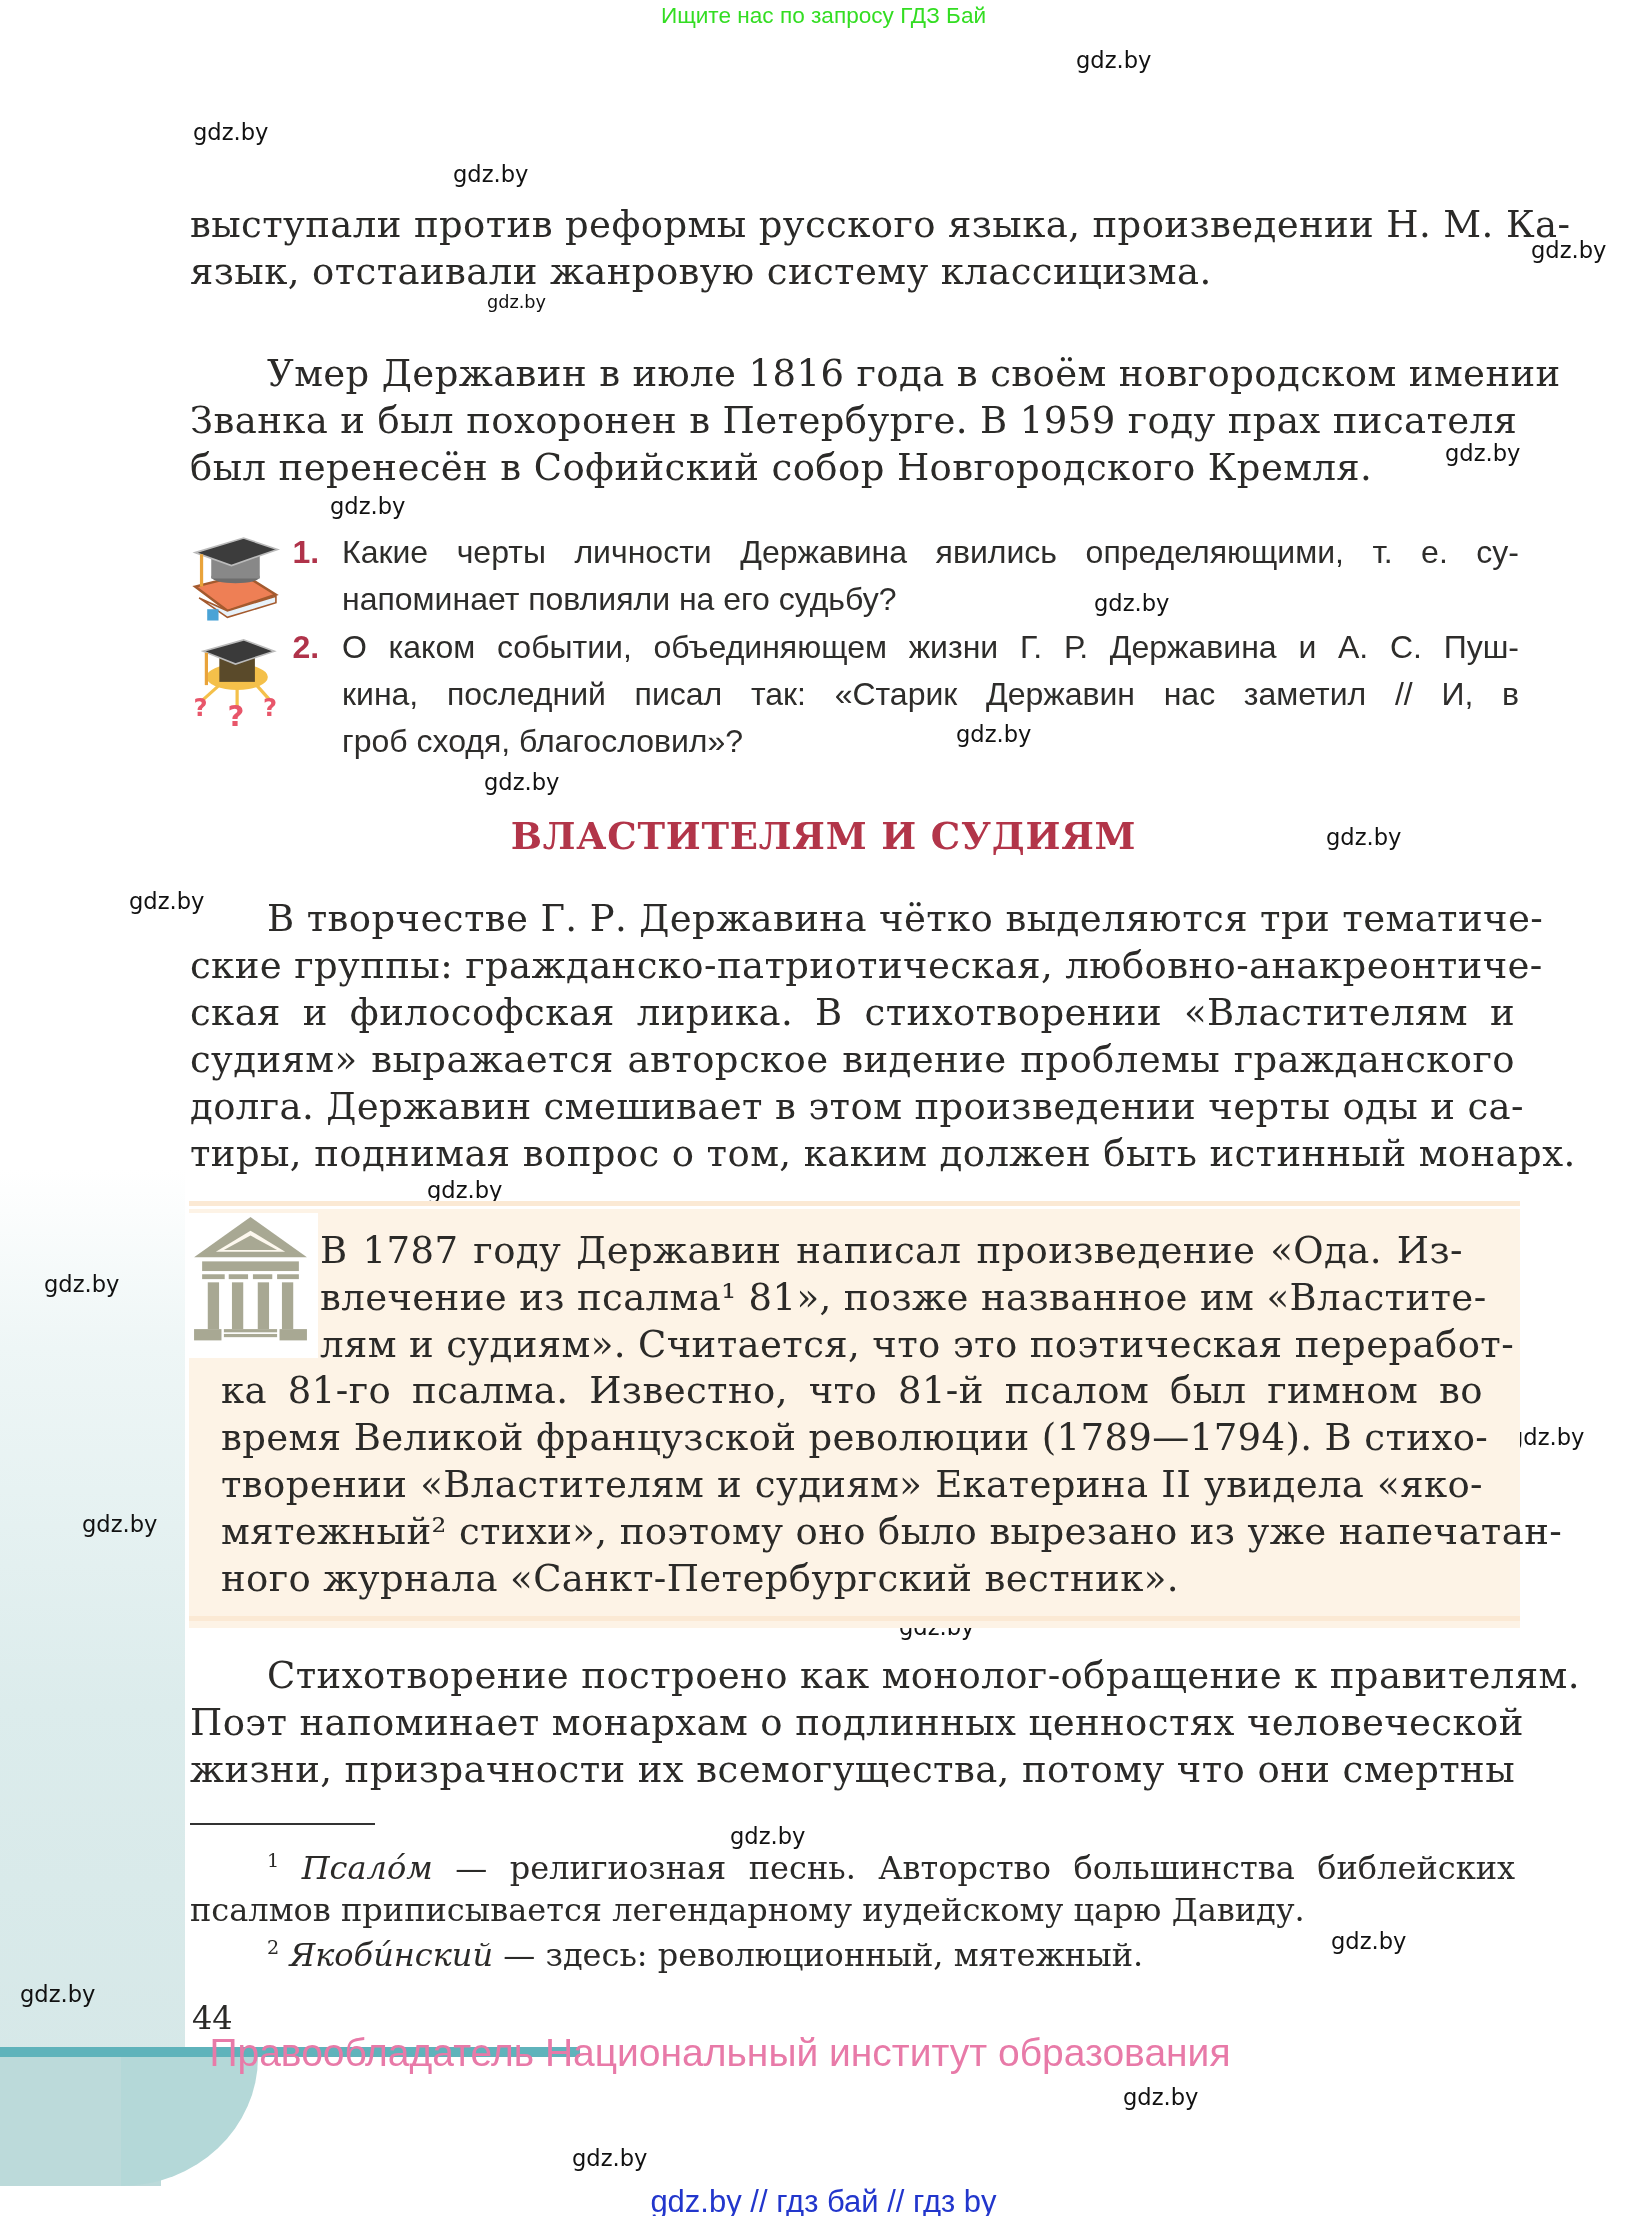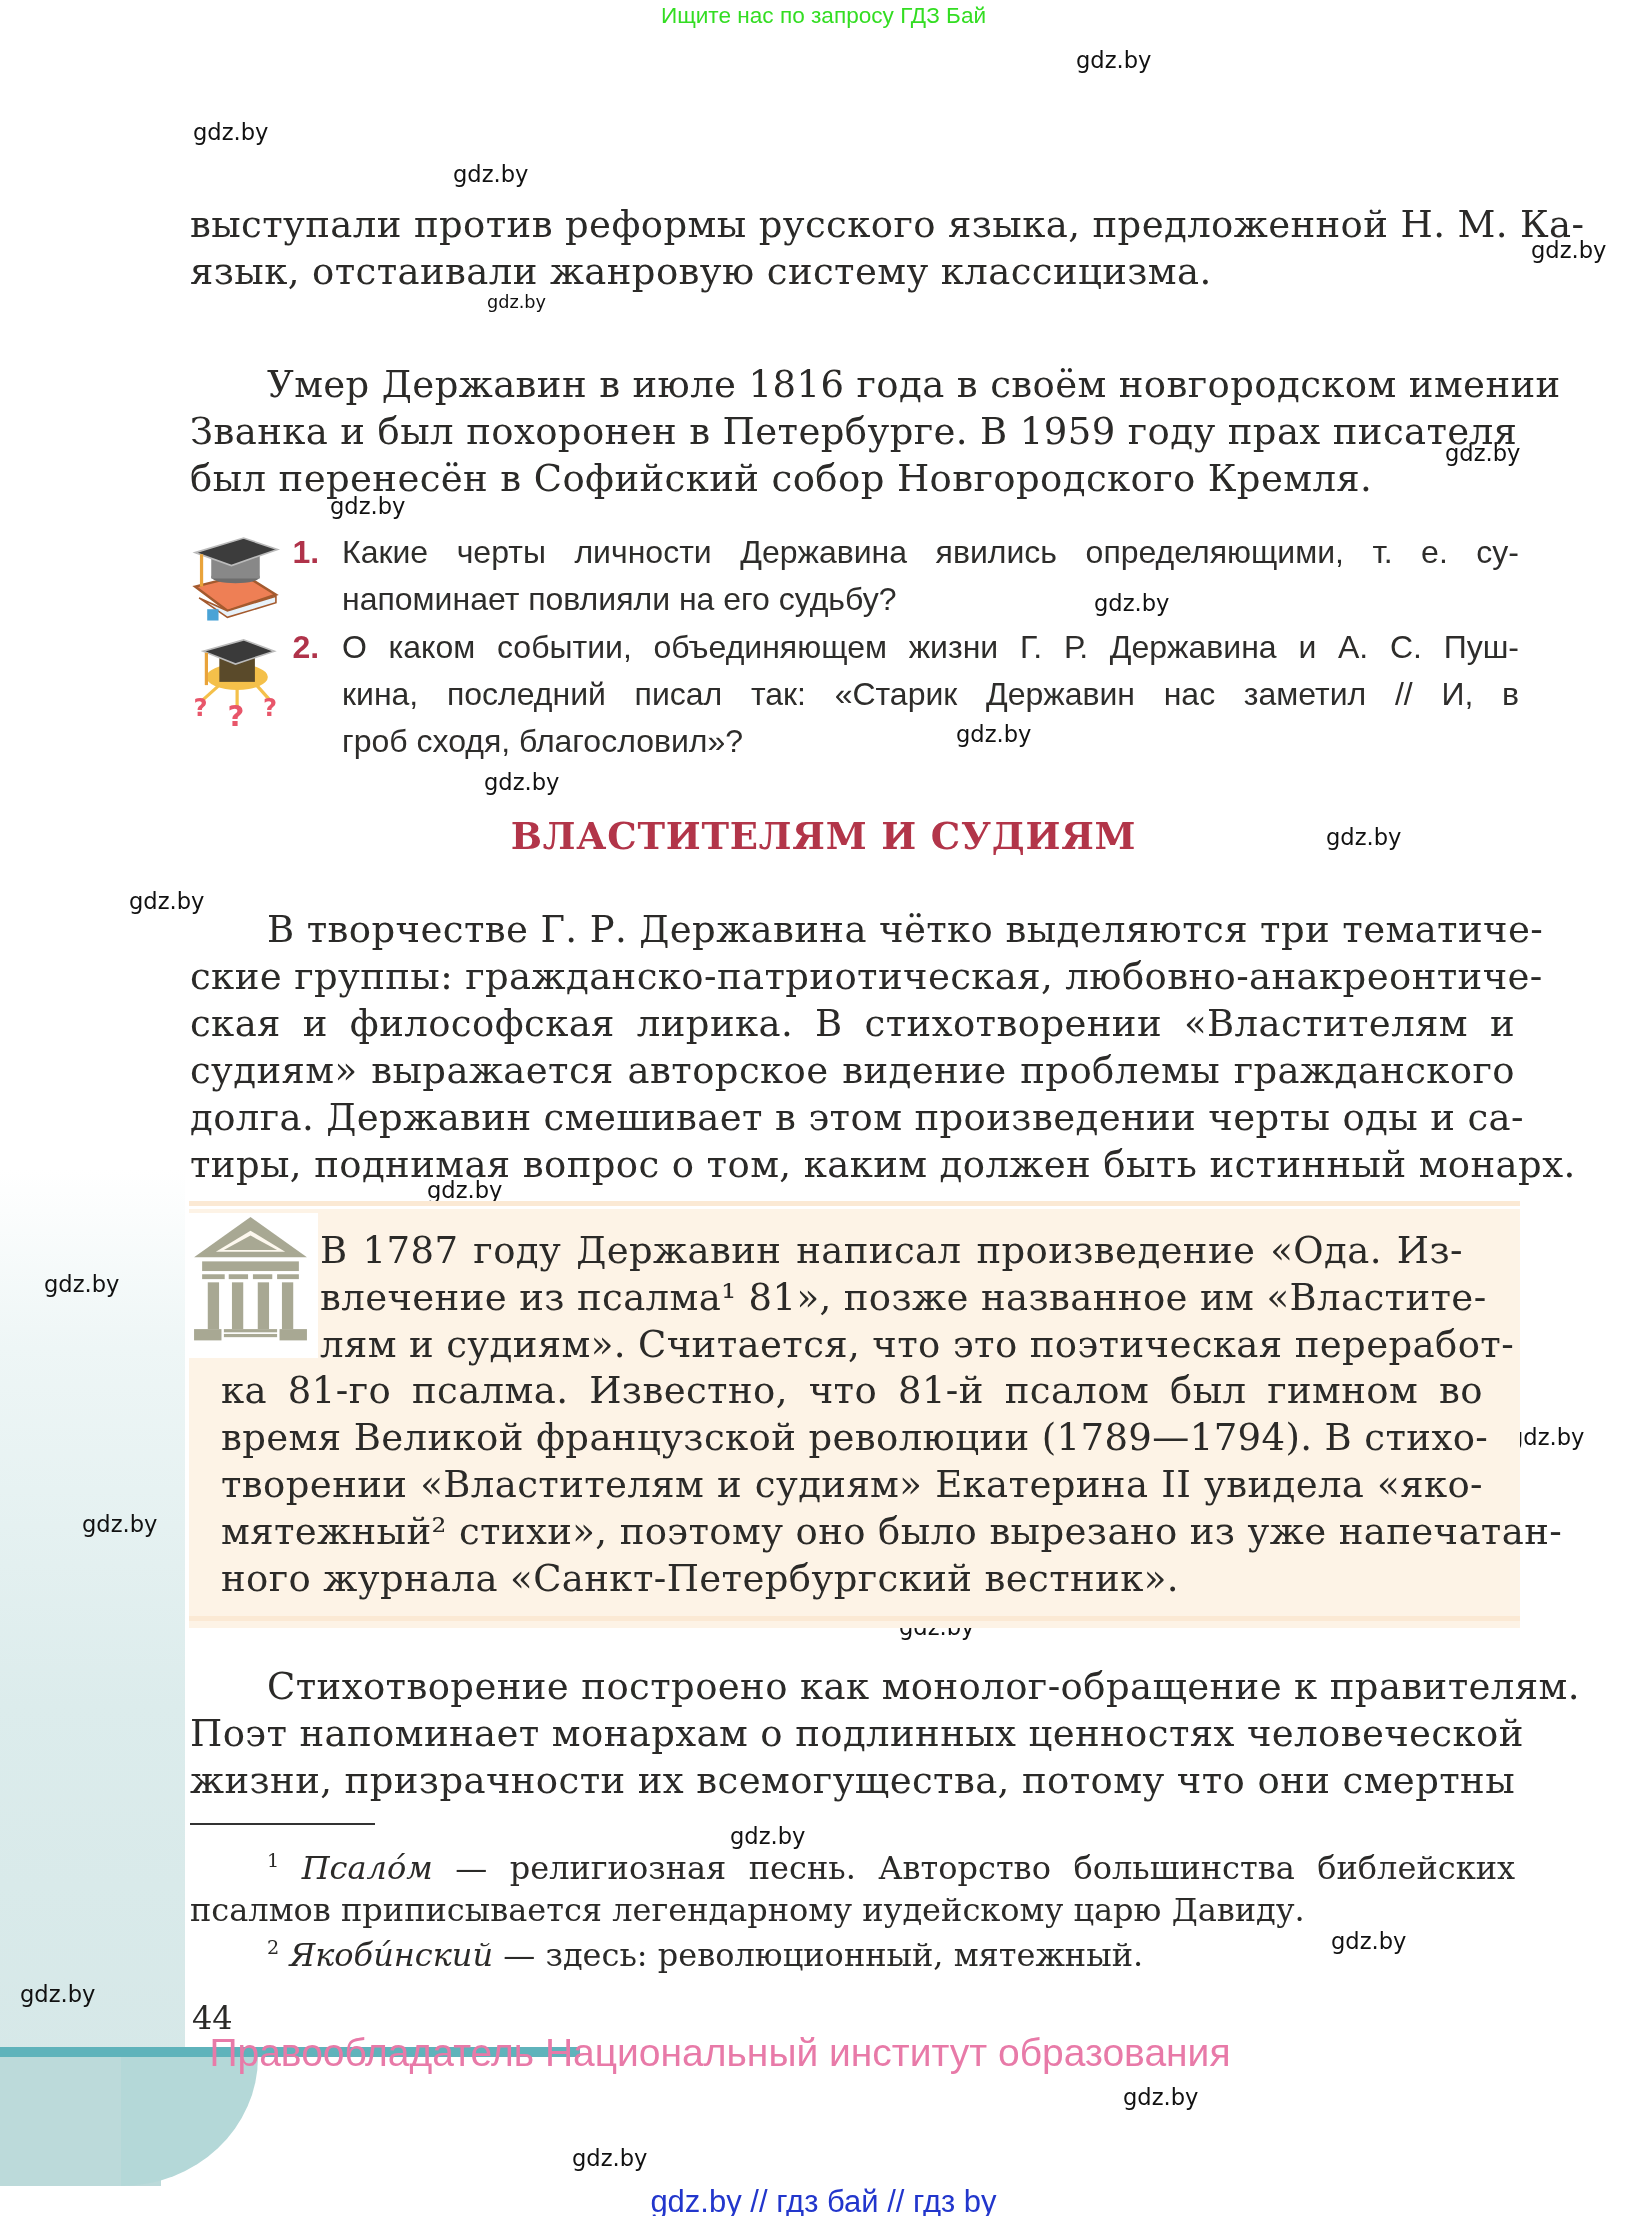--- a/index.html
+++ b/index.html
@@ -13,21 +13,21 @@
   .side-curve { position:absolute; left:121px; top:2057px; width:137px; height:129px;
     background:#b4d8d8; border-bottom-right-radius:137px 129px; }
   .top-banner { position:absolute; top:3.2px; left:0; width:1647px; text-align:center;
     font-family:"Liberation Sans", sans-serif; font-size:22.6px; color:#33dd22; }
   .wm { position:absolute; font-family:"DejaVu Sans", sans-serif; font-size:22.6px; color:#111; }
   .wm.small { font-size:17.7px; }
   .para { position:absolute; left:190px; width:1325px; font-size:37px; line-height:47px;
     text-align:justify; letter-spacing:0.4px; }
   .para .line { display:block; text-align:justify; text-align-last:justify; white-space:nowrap; height:47px; }
   .para .line.last { text-align-last:left; }
-  .indent { padding-left:77px;margin-top:11px; }
+  .indent { padding-left:77px; }
   .q-block { position:absolute; left:294px; width:1225px; font-family:"Liberation Sans", sans-serif;
     font-size:32px; line-height:47px; color:#2e2d2b; }
   .q-num { position:absolute; left:-1.6px; color:#b0334a; font-weight:bold; }
   .q-line { display:block; white-space:nowrap; height:47px; padding-left:48px; text-align-last:justify; }
   .q-line.last { text-align-last:left; }
   .heading { position:absolute; top:814px; left:0; width:1647px; text-align:center;
     font-family:"DejaVu Serif", serif; font-weight:bold; font-size:37px; color:#b23549; letter-spacing:0.8px; }
   .infobox { position:absolute; left:189px; top:1209px; width:1331px; height:419px; background:#fdf3e6; }
   .infobox-top { position:absolute; left:189px; top:1201px; width:1331px; height:4.8px; background:#fbe9d4; }
   .infobox-bottom { position:absolute; left:189px; top:1616px; width:1331px; height:4.8px; background:#fbe9d4; }
@@ -73,21 +73,21 @@
 <span class="wm" style="left:82px;top:1511px">gdz.by</span>
 <span class="wm" style="left:1233px;top:1574px">gdz.by</span>
 <span class="wm" style="left:899px;top:1614px">gdz.by</span>
 <span class="wm" style="left:730px;top:1823px">gdz.by</span>
 <span class="wm" style="left:1331px;top:1928px">gdz.by</span>
 <span class="wm" style="left:20px;top:1981px">gdz.by</span>
 <span class="wm" style="left:1123px;top:2084px">gdz.by</span>
 <span class="wm" style="left:572px;top:2145px">gdz.by</span>
 
 <div class="para" style="top:201px">
-  <span class="line">выступали против реформы русского языка, предложенной Н. М. Ка-</span>
+  <span class="line">выступали против реформы русского языка, произведении Н. М. Ка-</span>
   <span class="line last">язык, отстаивали жанровую систему классицизма.</span>
 </div>
 
 <div class="para" style="top:350px">
   <span class="line indent">Умер Державин в июле 1816 года в своём новгородском имении</span>
   <span class="line">Званка и был похоронен в Петербурге. В 1959 году прах писателя</span>
   <span class="line last">был перенесён в Софийский собор Новгородского Кремля.</span>
 </div>
 
 <svg class="abs" style="left:187px;top:530px" width="97" height="97" viewBox="0 0 120 120">

